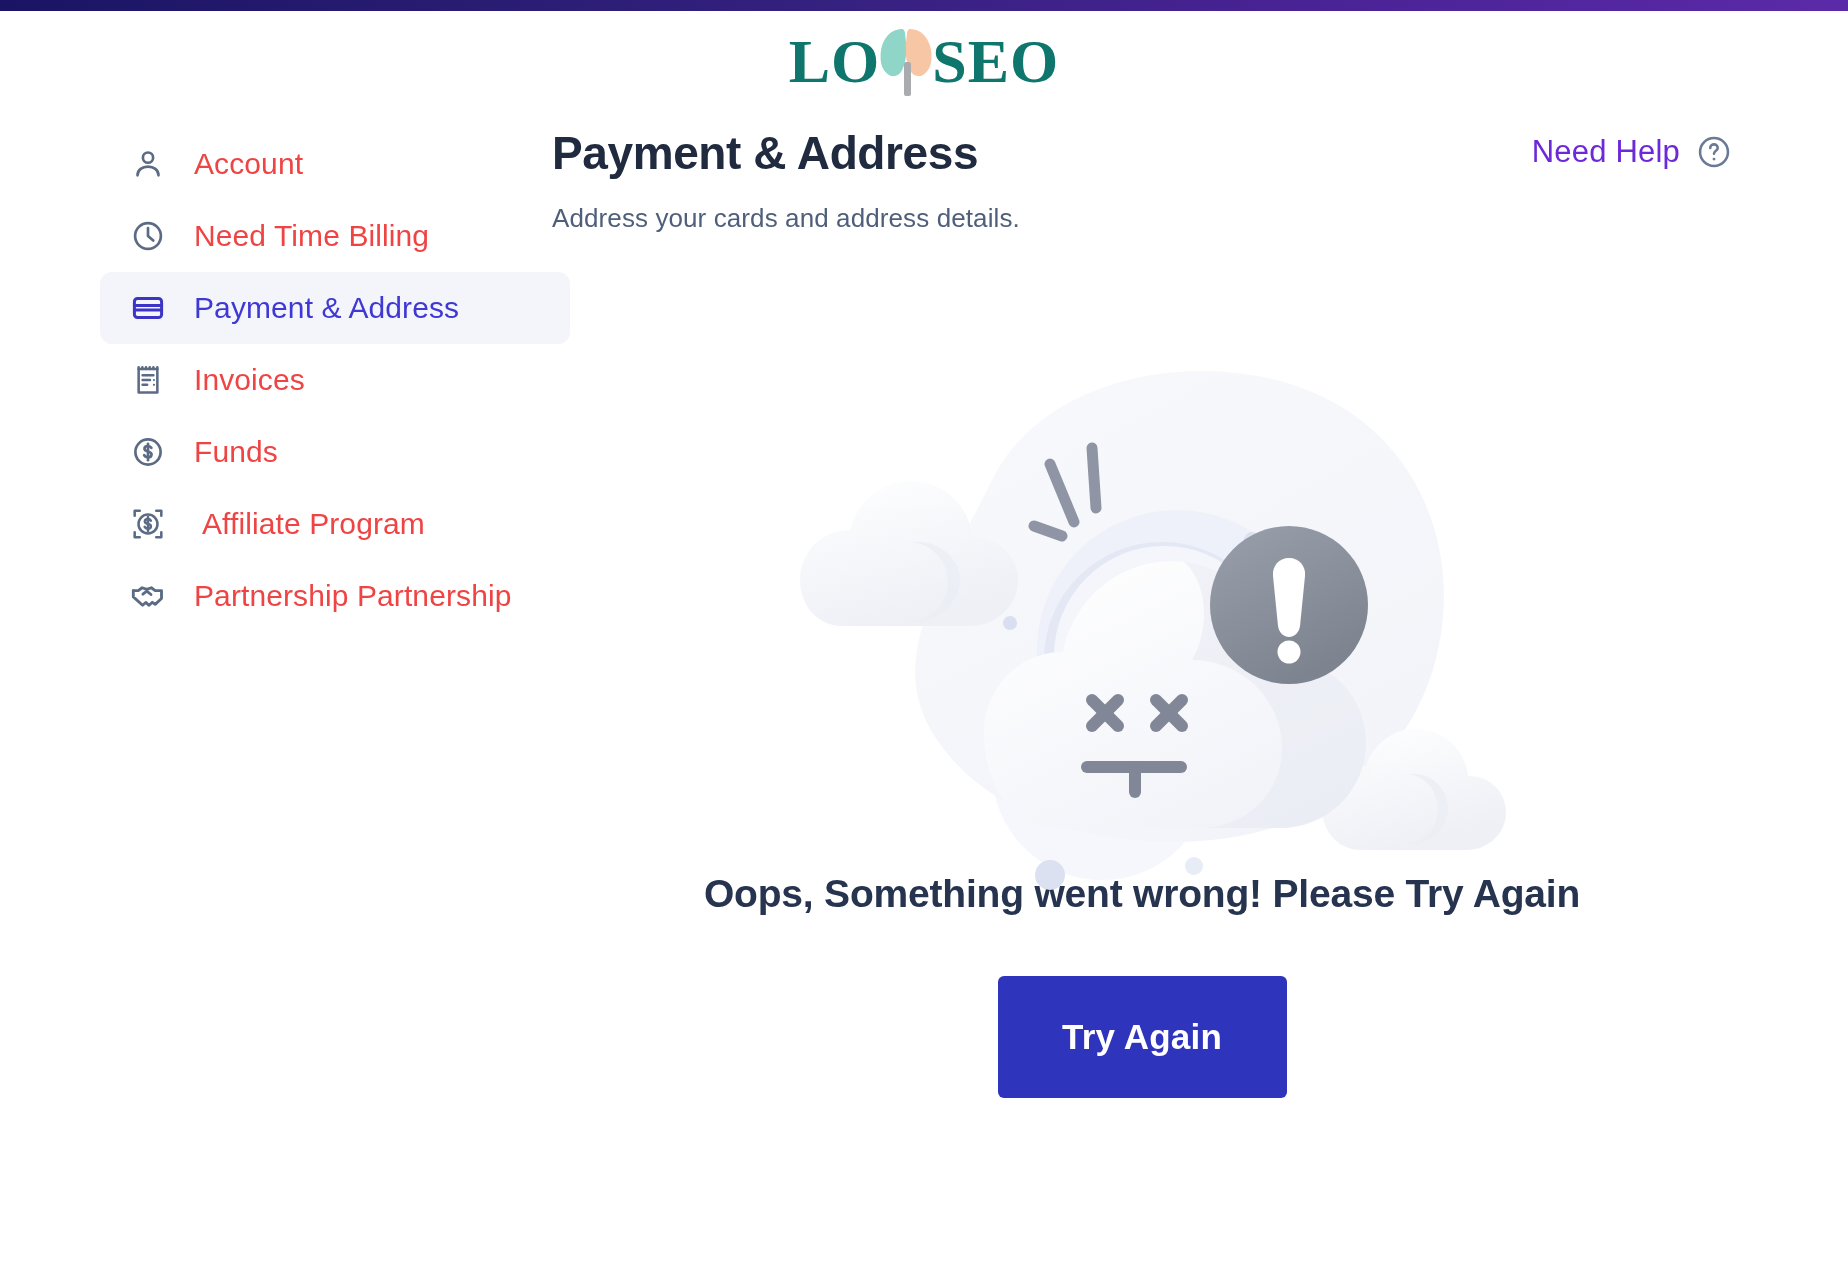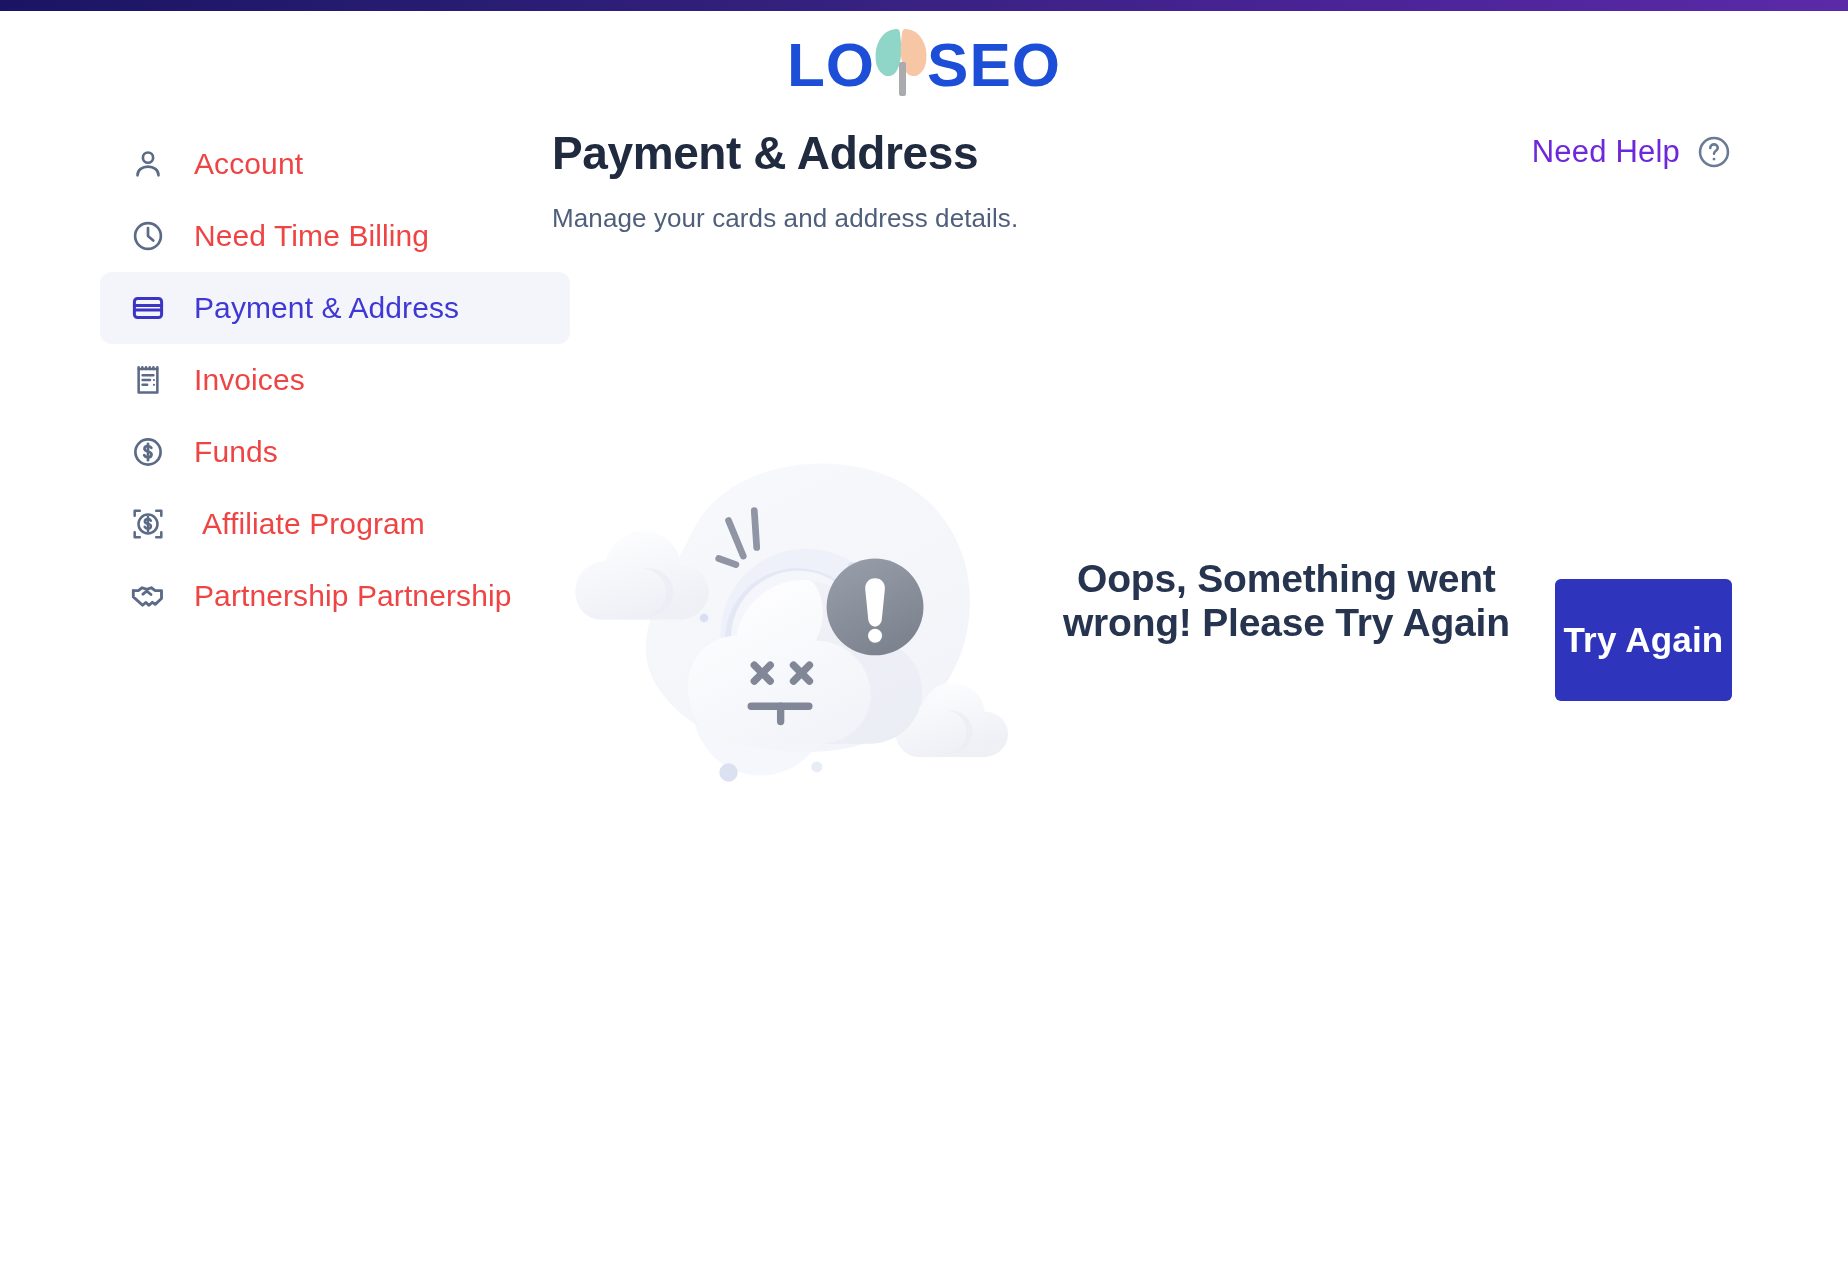--- a/index.html
+++ b/index.html
@@ -37,25 +37,26 @@
     height: 78px;
     display: flex;
     align-items: center;
     justify-content: center;
   }
   .logo {
     position: relative;
     font-size: 62px;
     font-weight: bold;
     letter-spacing: 1px;
-    color: #1d4ed8;
+    color: #0f766e;
     line-height: 1;
     display: flex;
-    align-items: flex-end;
+    align-items: flex-start;
     user-select: none;
+    font-family: Liberation Serif, serif;
   }
   .logo .lo, .logo .seo { display: inline-block; }
   .logo .yslot {
     position: relative;
     display: inline-block;
     width: 52px;
     height: 66px;
   }
   .logo .yslot .stem {
     position: absolute;
@@ -164,20 +165,21 @@
   }
   .need-help .nh-icon { color: #6a7a95; display: flex; }
 
   
   .error-area {
     position: absolute;
     left: 552px;
     top: 330px;
     width: 1180px;
     display: flex;
+    flex-direction: column;
     align-items: center;
   }
   .illus {
     position: relative;
     width: 760px;
     height: 560px;
   }
   .illus svg { display: block; width: 100%; height: 100%; }
 
   .error-msg {
@@ -301,21 +303,21 @@
       </span>
       <span class="label">Partnership Partnership</span>
     </div>
 
   </nav>
 
   <div class="main">
     <div class="header-row">
       <div>
         <div class="page-title">Payment &amp; Address</div>
-        <div class="page-sub">Manage your cards and address details.</div>
+        <div class="page-sub">Address your cards and address details.</div>
       </div>
       <div class="need-help">
         <span class="nh-label">Need Help</span>
         <span class="nh-icon">
           <svg viewBox="0 0 24 24" width="36" height="36" fill="none" stroke="currentColor" stroke-width="1.7" stroke-linecap="round" stroke-linejoin="round">
             <circle cx="12" cy="12" r="9.3"></circle>
             <path d="M9.5 9.3c0-1.4 1.1-2.4 2.5-2.4s2.5 1 2.5 2.4c0 1.9-2.5 1.9-2.5 3.9"></path>
             <circle cx="12" cy="16.7" r="0.95" fill="currentColor" stroke="none"></circle>
           </svg>
         </span>

